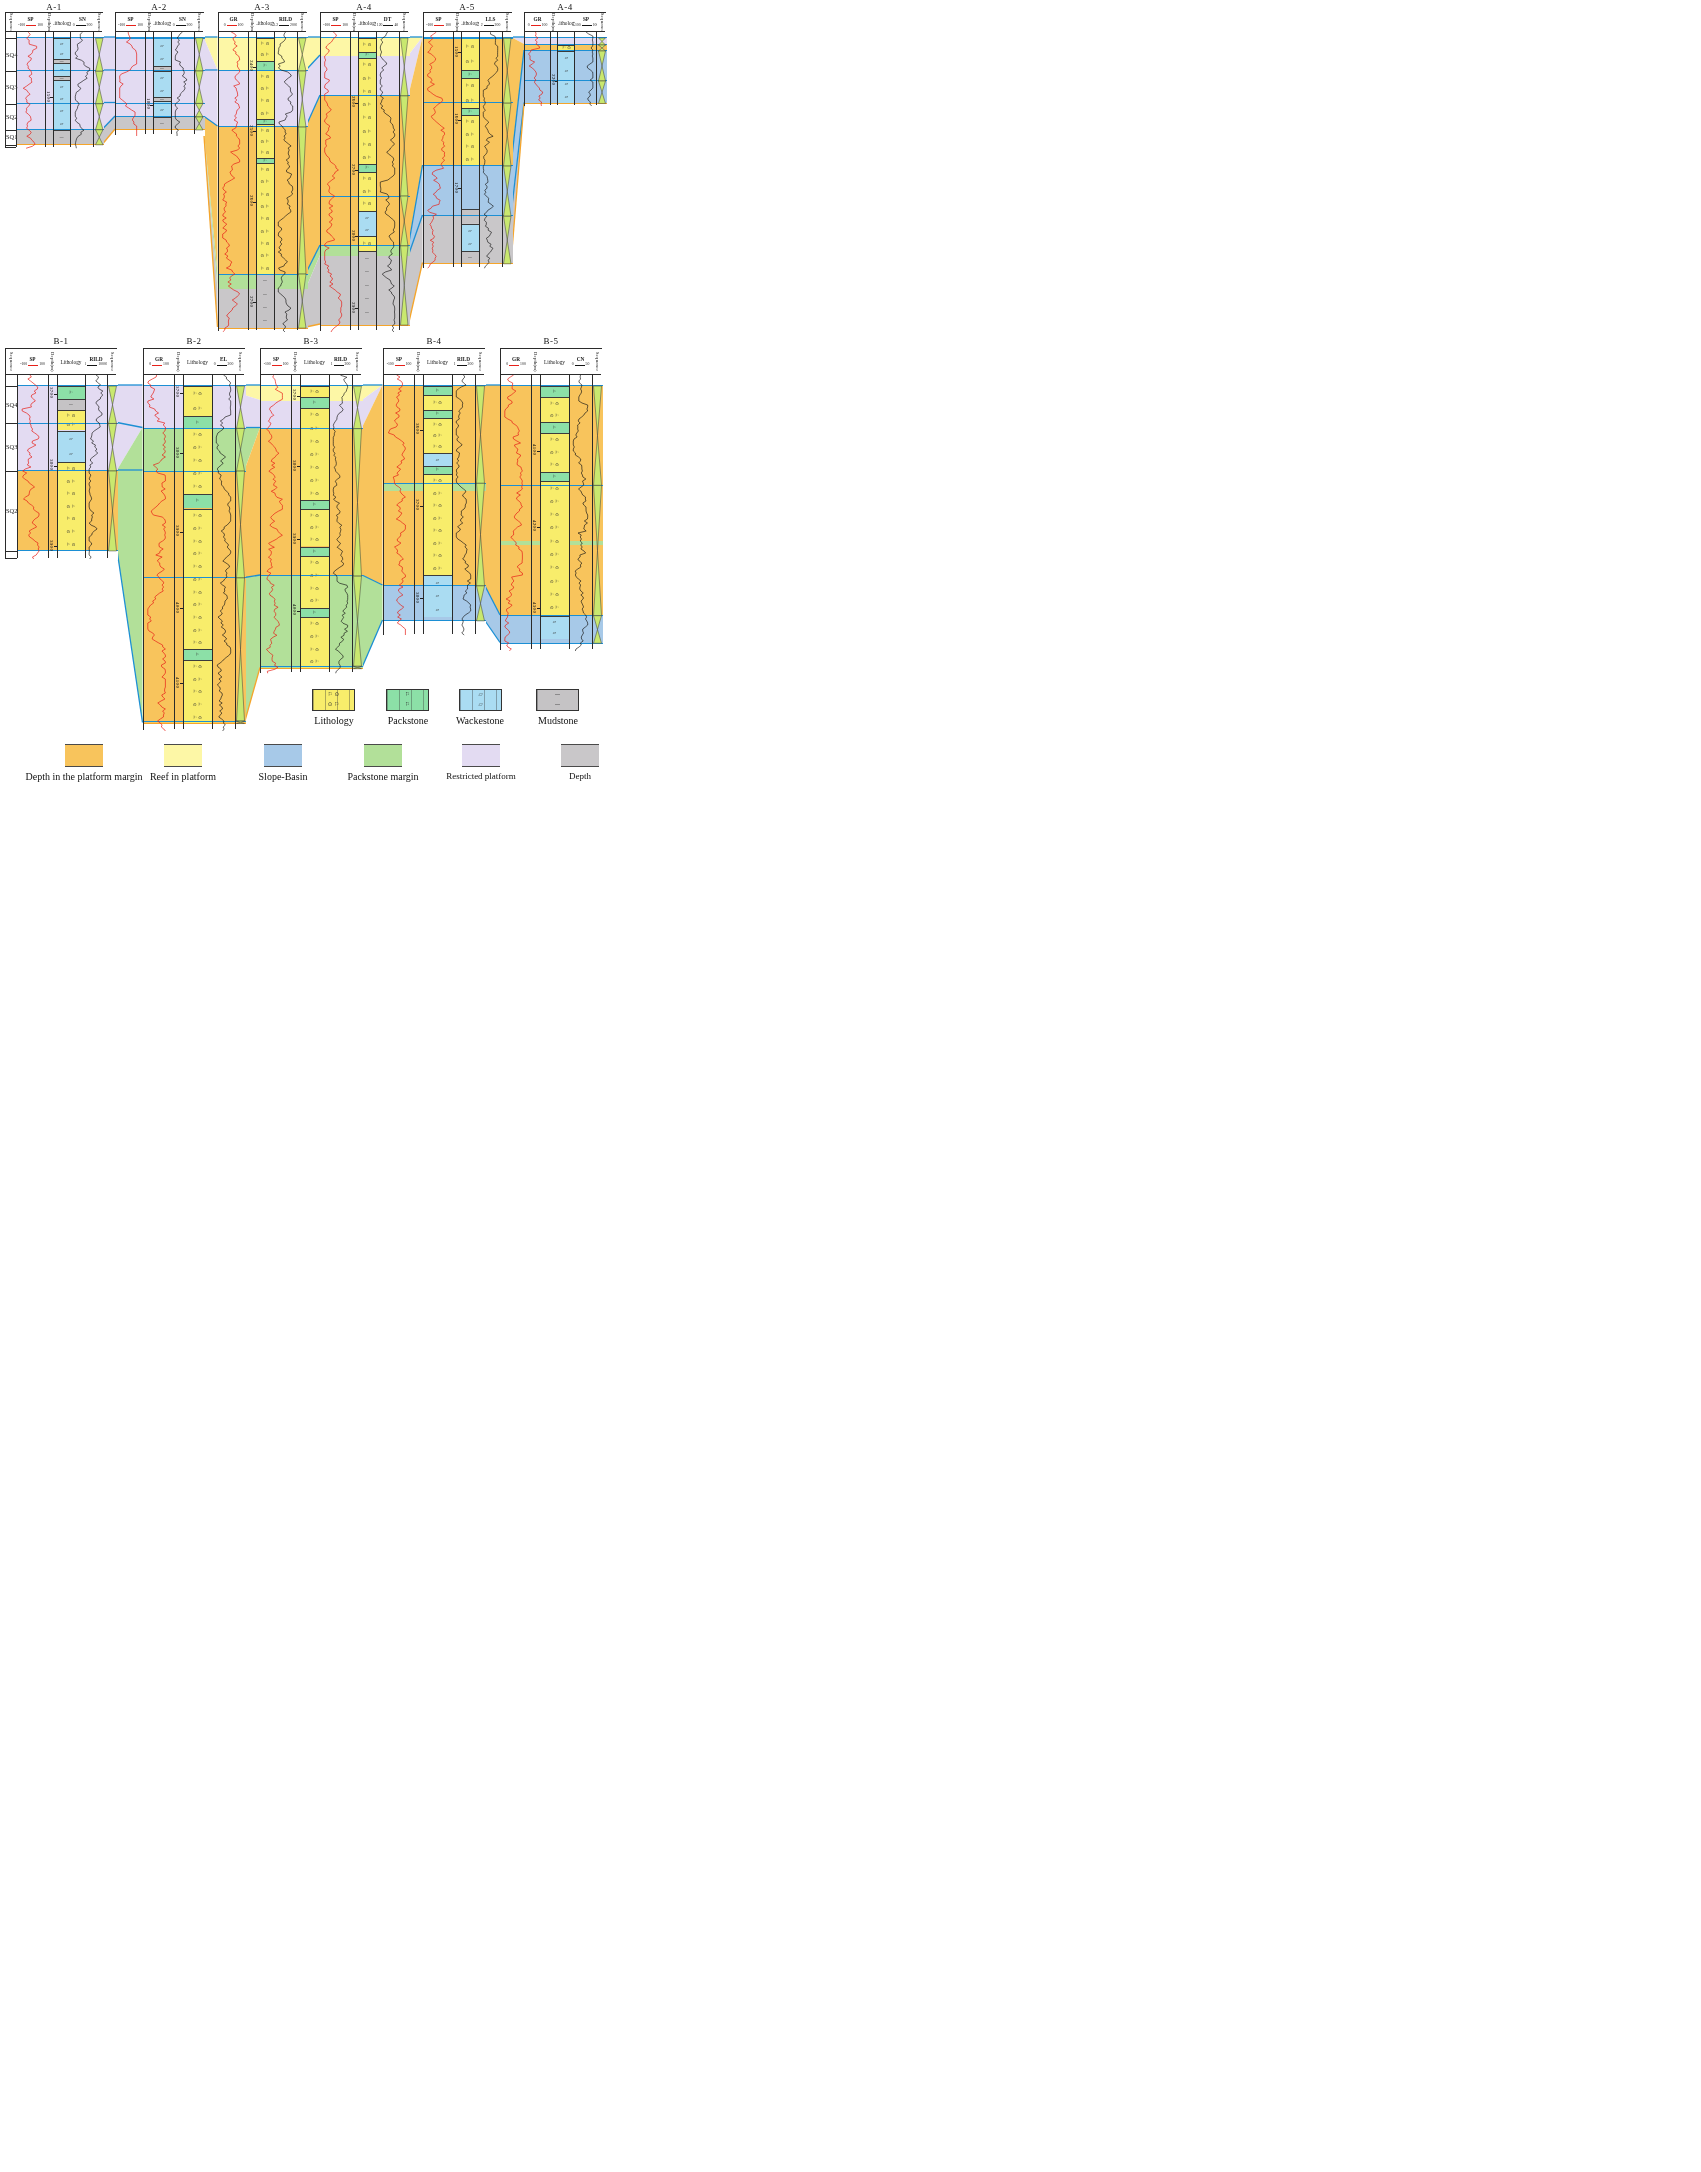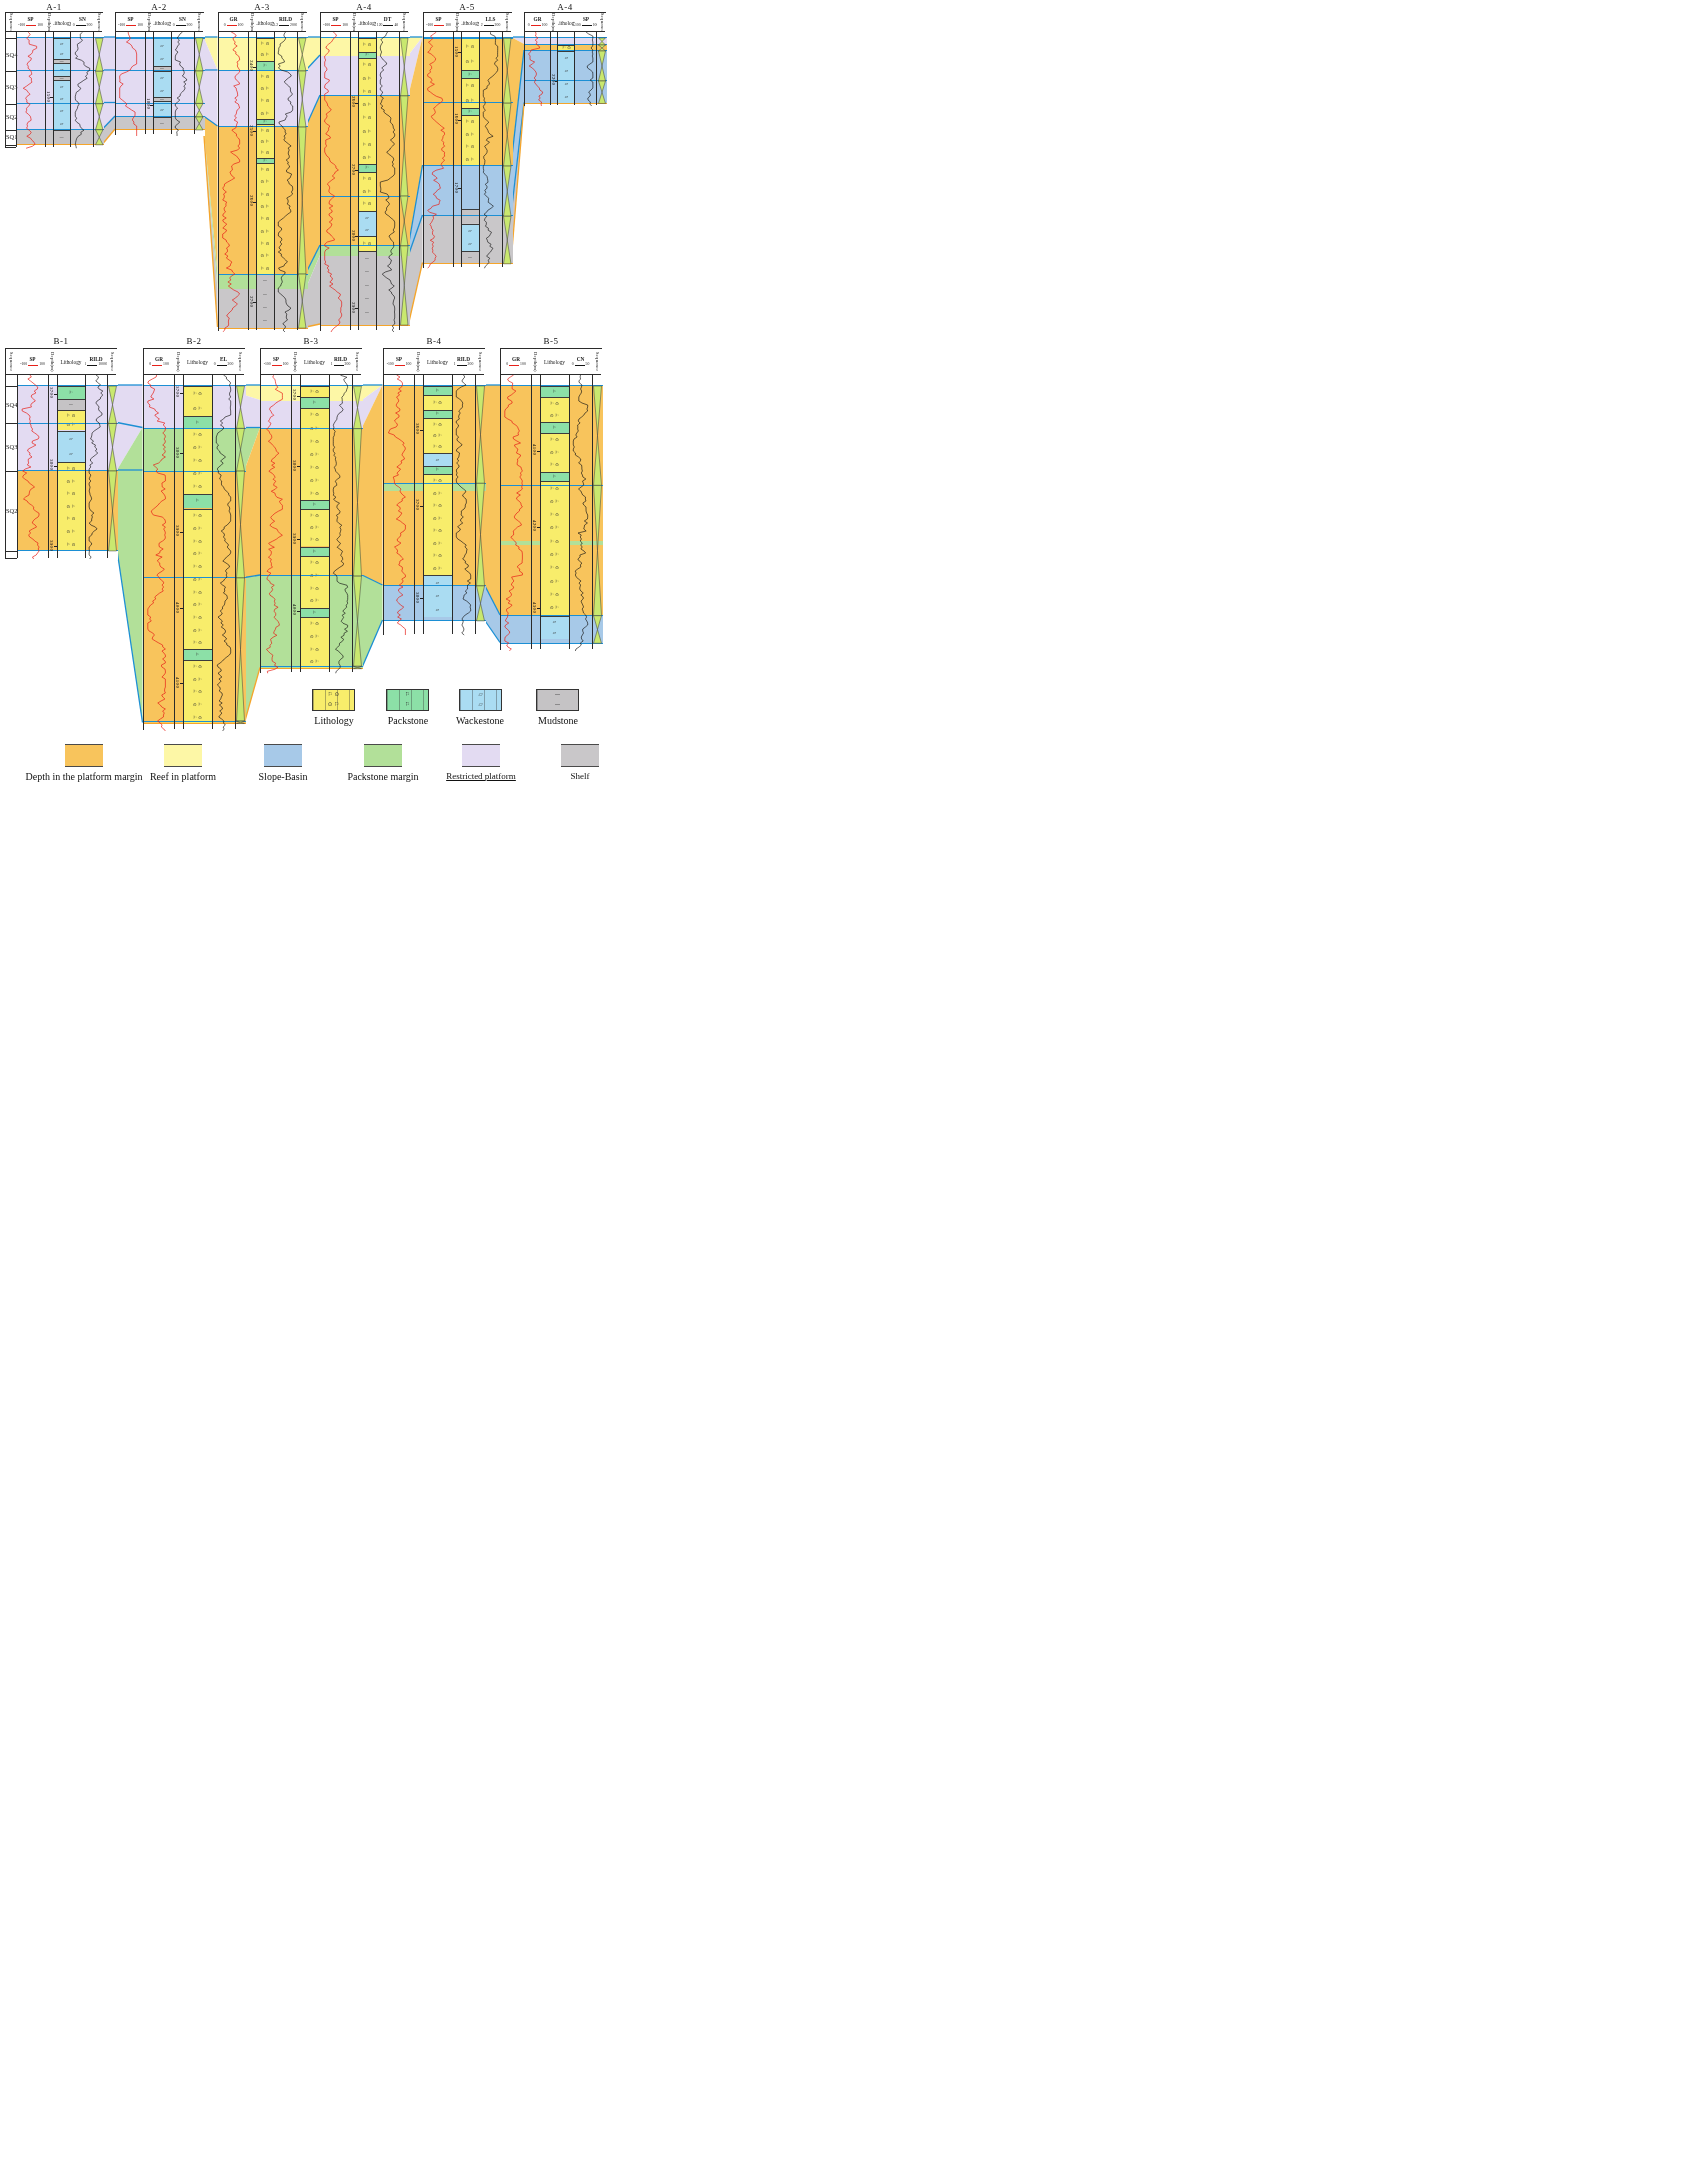--- a/index.html
+++ b/index.html
@@ -1225,18 +1225,18 @@
   <div id="facies-legend" class="abs" style="left:0;top:0;z-index:3">
       <div class="lgswatch" style="left: 65px; top: 744px; width: 38px; height: 23px; background: rgb(248, 196, 92); border-top: 1.5px solid rgb(74, 74, 74); border-bottom: 1.5px solid rgb(74, 74, 74);"></div>
       <div class="lglabel" style="left: 84px; top: 771px; font-size: 10px;">Depth in the platform margin</div>
       <div class="lgswatch" style="left: 164px; top: 744px; width: 38px; height: 23px; background: rgb(253, 247, 166); border-top: 1.5px solid rgb(74, 74, 74); border-bottom: 1.5px solid rgb(74, 74, 74);"></div>
       <div class="lglabel" style="left: 183px; top: 771px; font-size: 10px;">Reef in platform</div>
       <div class="lgswatch" style="left: 264px; top: 744px; width: 38px; height: 23px; background: rgb(167, 201, 232); border-top: 1.5px solid rgb(74, 74, 74); border-bottom: 1.5px solid rgb(74, 74, 74);"></div>
       <div class="lglabel" style="left: 283px; top: 771px; font-size: 10px;">Slope-Basin</div>
       <div class="lgswatch" style="left: 364px; top: 744px; width: 38px; height: 23px; background: rgb(178, 224, 153); border-top: 1.5px solid rgb(74, 74, 74); border-bottom: 1.5px solid rgb(74, 74, 74);"></div>
       <div class="lglabel" style="left: 383px; top: 771px; font-size: 10px;">Packstone margin</div>
       <div class="lgswatch" style="left: 462px; top: 744px; width: 38px; height: 23px; background: rgb(227, 219, 242); border-top: 1.5px solid rgb(74, 74, 74); border-bottom: 1.5px solid rgb(74, 74, 74);"></div>
-      <div class="lglabel" style="left: 481px; top: 771px; font-size: 9px; text-decoration: underline;">Restricted platform</div>
+      <div class="lglabel" style="left: 481px; top: 771px; font-size: 9px;">Restricted platform</div>
       <div class="lgswatch" style="left: 561px; top: 744px; width: 38px; height: 23px; background: rgb(201, 199, 201); border-top: 1.5px solid rgb(74, 74, 74); border-bottom: 1.5px solid rgb(74, 74, 74);"></div>
-      <div class="lglabel" style="left: 580px; top: 771px; font-size: 9px;">Shelf</div>
+      <div class="lglabel" style="left: 580px; top: 771px; font-size: 9px;">Depth</div>
     </div>
 </div>
 
 
 </body></html>

